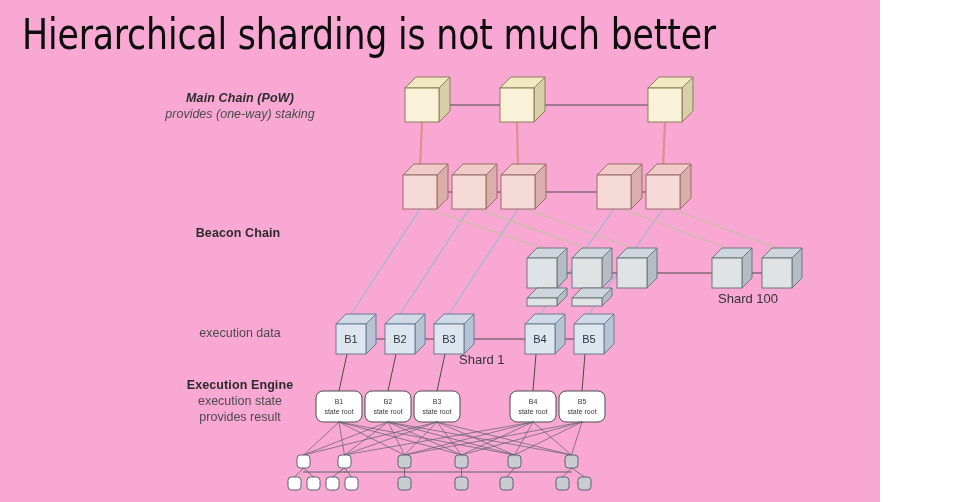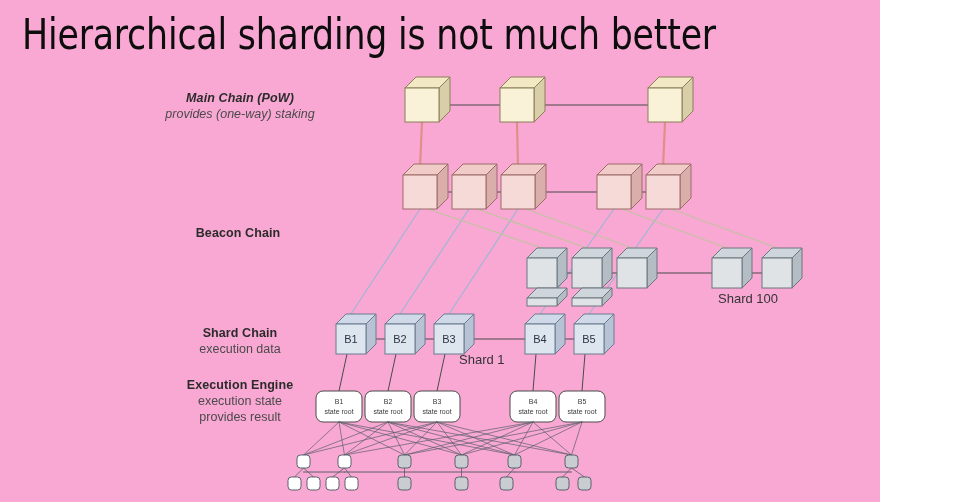--- a/index.html
+++ b/index.html
@@ -43,21 +43,20 @@
   <div class="row-label" style="left:120px;top:90px;width:240px;font-style:italic;">
     <div class="lbl-title">Main Chain (PoW)</div>
     <div class="lbl-sub">provides (one-way) staking</div>
   </div>
 
   <div class="row-label" style="left:118px;top:185px;width:240px;margin-top:40px;">
     <div class="lbl-title">Beacon Chain</div>
   </div>
 
   <div class="row-label" style="left:120px;top:325px;width:240px;">
-    <div class="lbl-title">Shard Chain</div>
     <div class="lbl-sub">execution data</div>
   </div>
 
   <div class="row-label" style="left:120px;top:377px;width:240px;">
     <div class="lbl-title">Execution Engine</div>
     <div class="lbl-sub">execution state</div>
     <div class="lbl-sub">provides result</div>
   </div>
 
   <svg id="diagram" viewBox="0 0 960 502">

